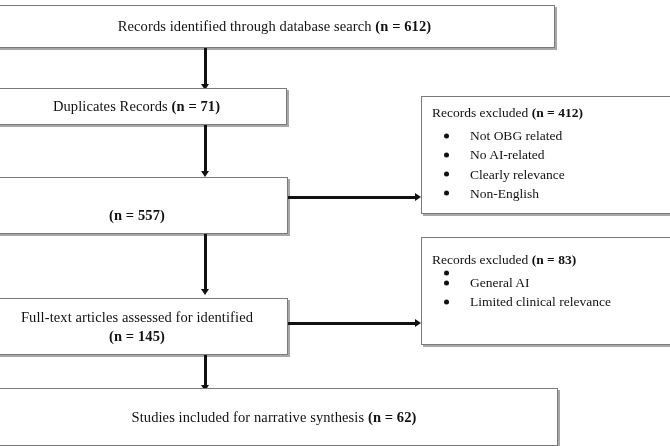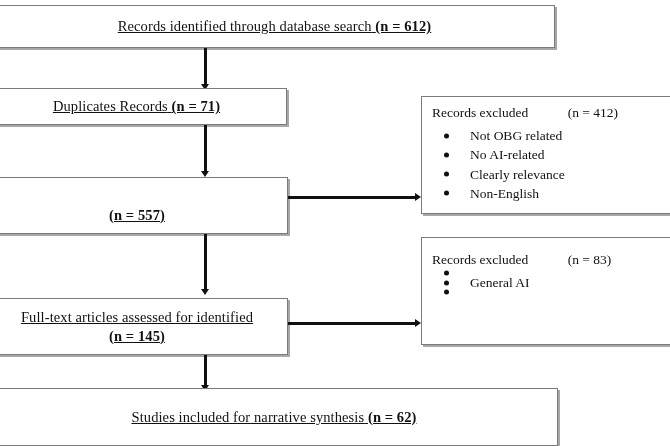--- a/index.html
+++ b/index.html
@@ -31,39 +31,38 @@
     justify-content: center;
     text-align: center;
   }
 
   .box-text {
     font-size: 14.5px;
     line-height: 1.28;
     font-weight: 400;
     letter-spacing: 0.1px;
     padding: 0 8px;
-    text-decoration: underline;
   }
 
   .box-text b {
     font-weight: 700;
   }
 
   .excl {
     padding: 8px 6px 6px 10px;
   }
 
   .excl-title {
     font-size: 13.5px;
     line-height: 1.2;
     margin-bottom: 5px;
     white-space: nowrap;
   }
 
-  .excl-title b { font-weight: 400; margin-left: 36px; }
+  .excl-title b { font-weight: 700; }
 
   .excl-list {
     list-style: none;
     margin: 0;
     padding: 0;
   }
 
   .excl-list li {
     position: relative;
     font-size: 13.5px;
@@ -173,21 +172,21 @@
   <div class="hline" style="left:288px; top:322px; width:128px;"></div>
   <div class="arrow-right" style="left:415px; top:319px;"></div>
 
   <div class="box excl" style="left:421px; top:237px; width:260px; height:108px; padding-top:14px;">
     <div class="excl-title">
       <span>Records excluded </span><b>(n = 83)</b>
     </div>
     <ul class="excl-list">
       <li><span class="bullet"></span></li>
       <li><span class="bullet"></span><span>General AI</span></li>
-      <li><span class="bullet"></span></li>
+      <li><span class="bullet"></span><span>Limited clinical relevance</span></li>
     </ul>
   </div>
 
   <div class="vline" style="left:204px; top:355px; height:33px;"></div>
   <div class="arrow-down" style="left:201px; top:385px;"></div>
 
   <div class="box box-center" style="left:-10px; top:388px; width:568px; height:58px;">
     <div class="box-text">
       <span>Studies included for narrative synthesis</span>
       <b>(n = 62)</b>

